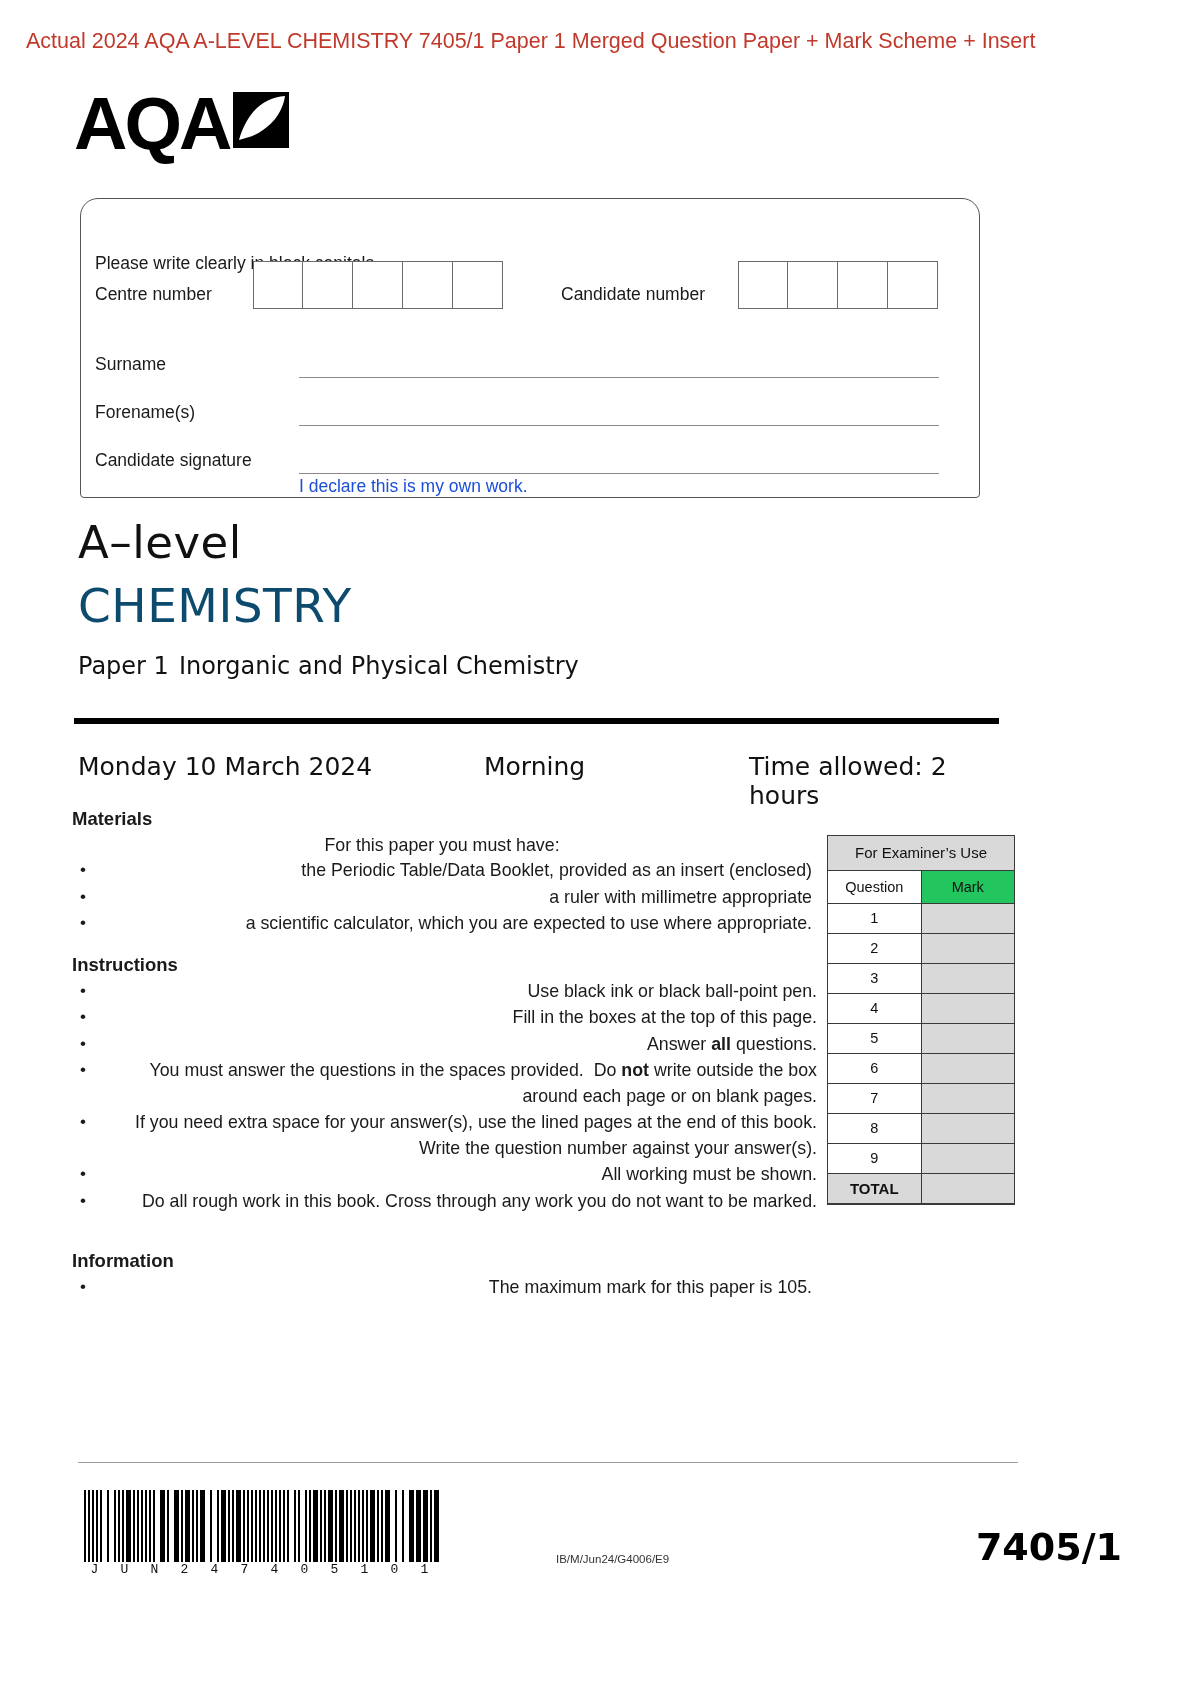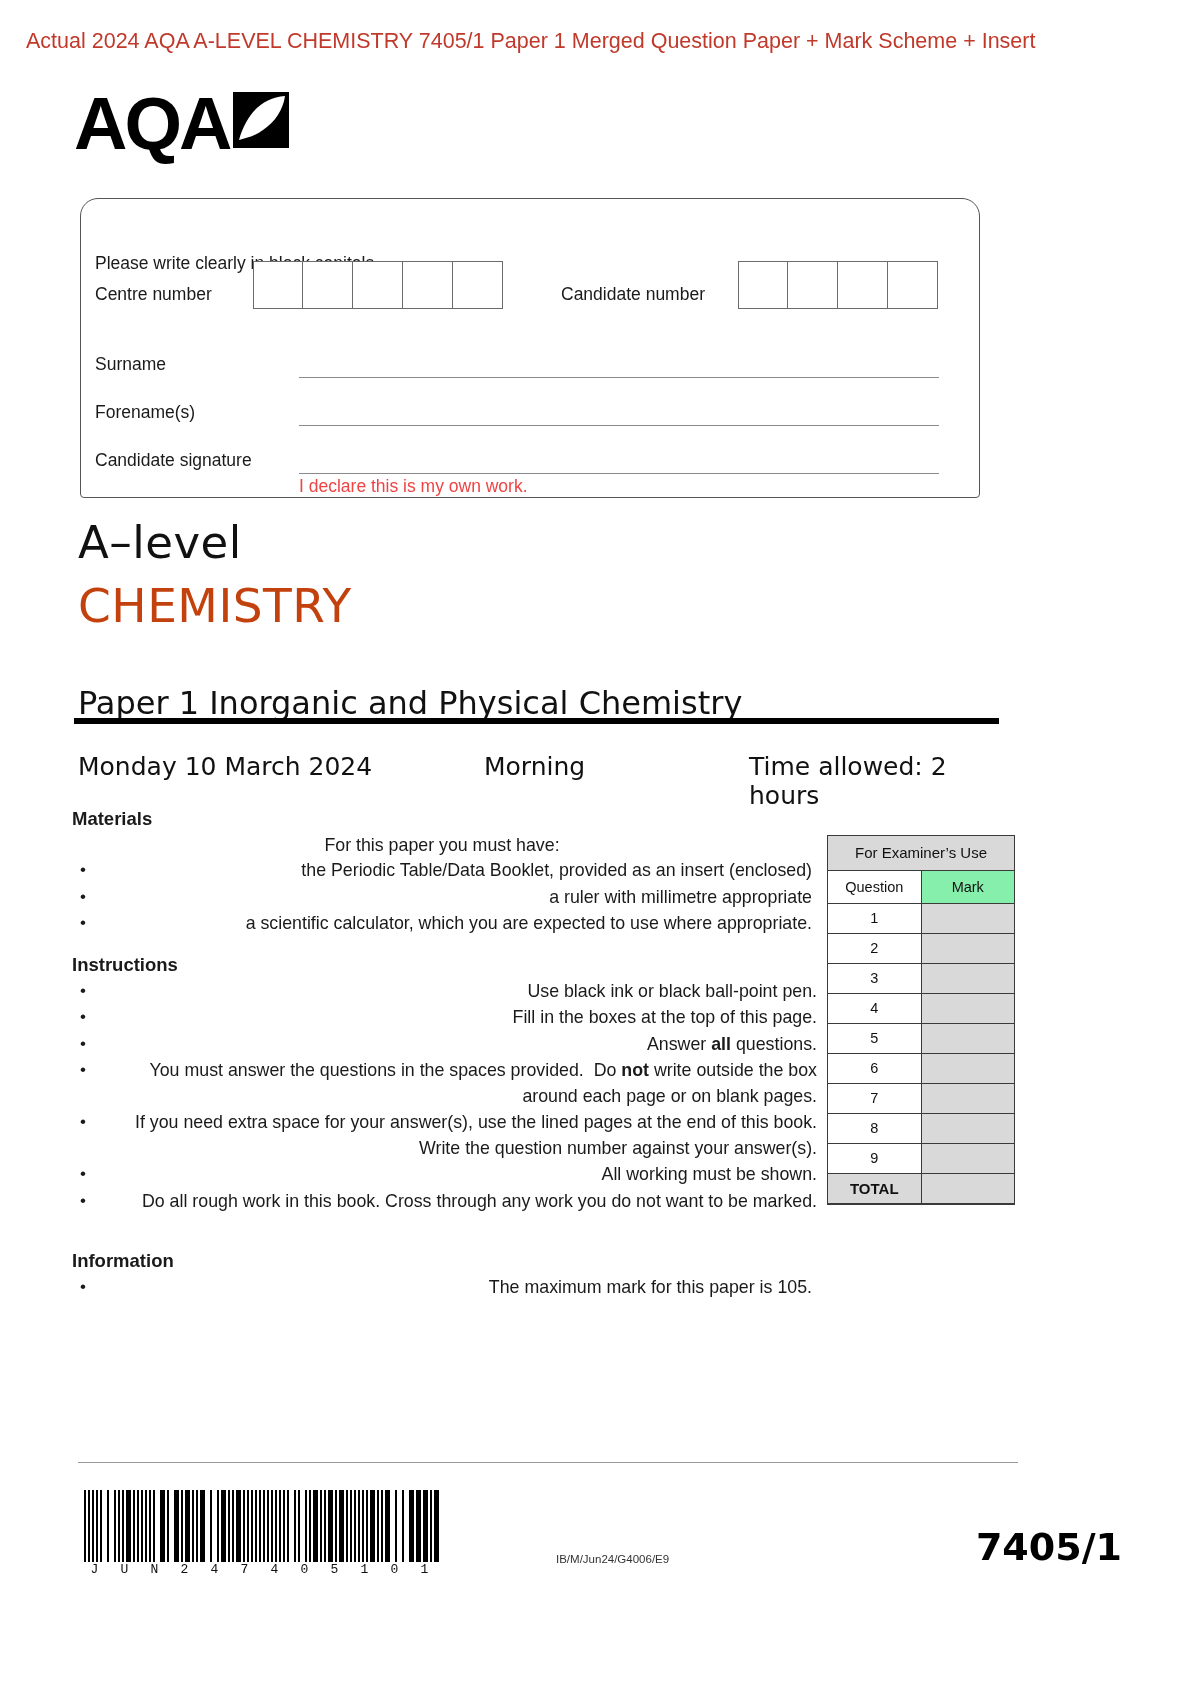--- a/index.html
+++ b/index.html
@@ -104,52 +104,51 @@
   .write-line {
     position: absolute;
     height: 0;
     border-bottom: 1.6px solid #8a8a8a;
   }
   .declare {
     position: absolute;
     left: 218px;
     top: 277px;
     font-size: 17.5px;
-    color: #ef4444;
+    color: #1d4ed8;
   }
 
   
   .t-alevel {
     position: absolute;
     left: 78px;
     top: 516px;
     font-size: 45px;
     letter-spacing: 0.5px;
     color: #111;
     font-family: "DejaVu Sans", sans-serif;
     font-weight: 400;
   }
   .t-subject {
     position: absolute;
     left: 78px;
     top: 578px;
     font-size: 47px;
     letter-spacing: 0.5px;
-    color: #c2410c;
+    color: #0c4a6e;
     font-family: "DejaVu Sans", sans-serif;
     font-weight: 400;
   }
   .t-paper {
     position: absolute;
     left: 78px;
     top: 652px;
-    font-size: 32px;
+    font-size: 24px;
     color: #111;
     font-family: "DejaVu Sans", sans-serif;
-    margin-top: 32px;
   }
   .t-paper .gap { display: inline-block; width: 10px; }
 
   .thick-rule {
     position: absolute;
     left: 74px;
     top: 718px;
     width: 925px;
     height: 6px;
     background: #000;
@@ -233,21 +232,21 @@
     border: 1.2px solid #3a3a3a;
     height: 30px;
     font-size: 14.5px;
     text-align: center;
     color: #111;
     box-sizing: border-box;
   }
   .exam-table td.col-q { width: 50%; background: #fff; }
   .exam-table td.col-m { width: 50%; background: #d9d9d9; }
   .exam-table td.sub-hdr { background: #fff; font-size: 14.5px; height: 32px; }
-  .exam-table td.sub-hdr.mark { background: #86efac; }
+  .exam-table td.sub-hdr.mark { background: #22c55e; }
   .exam-table td.total { font-weight: bold; font-size: 15px; background: #d9d9d9; }
   .exam-table td.total-blank { background: #d9d9d9; }
   .exam-table tr:first-child td { border-top: none; }
   .exam-table td:first-child { border-left: none; }
   .exam-table td:last-child { border-right: none; }
 
   
   .footer-rule {
     position: absolute;
     left: 78px;

